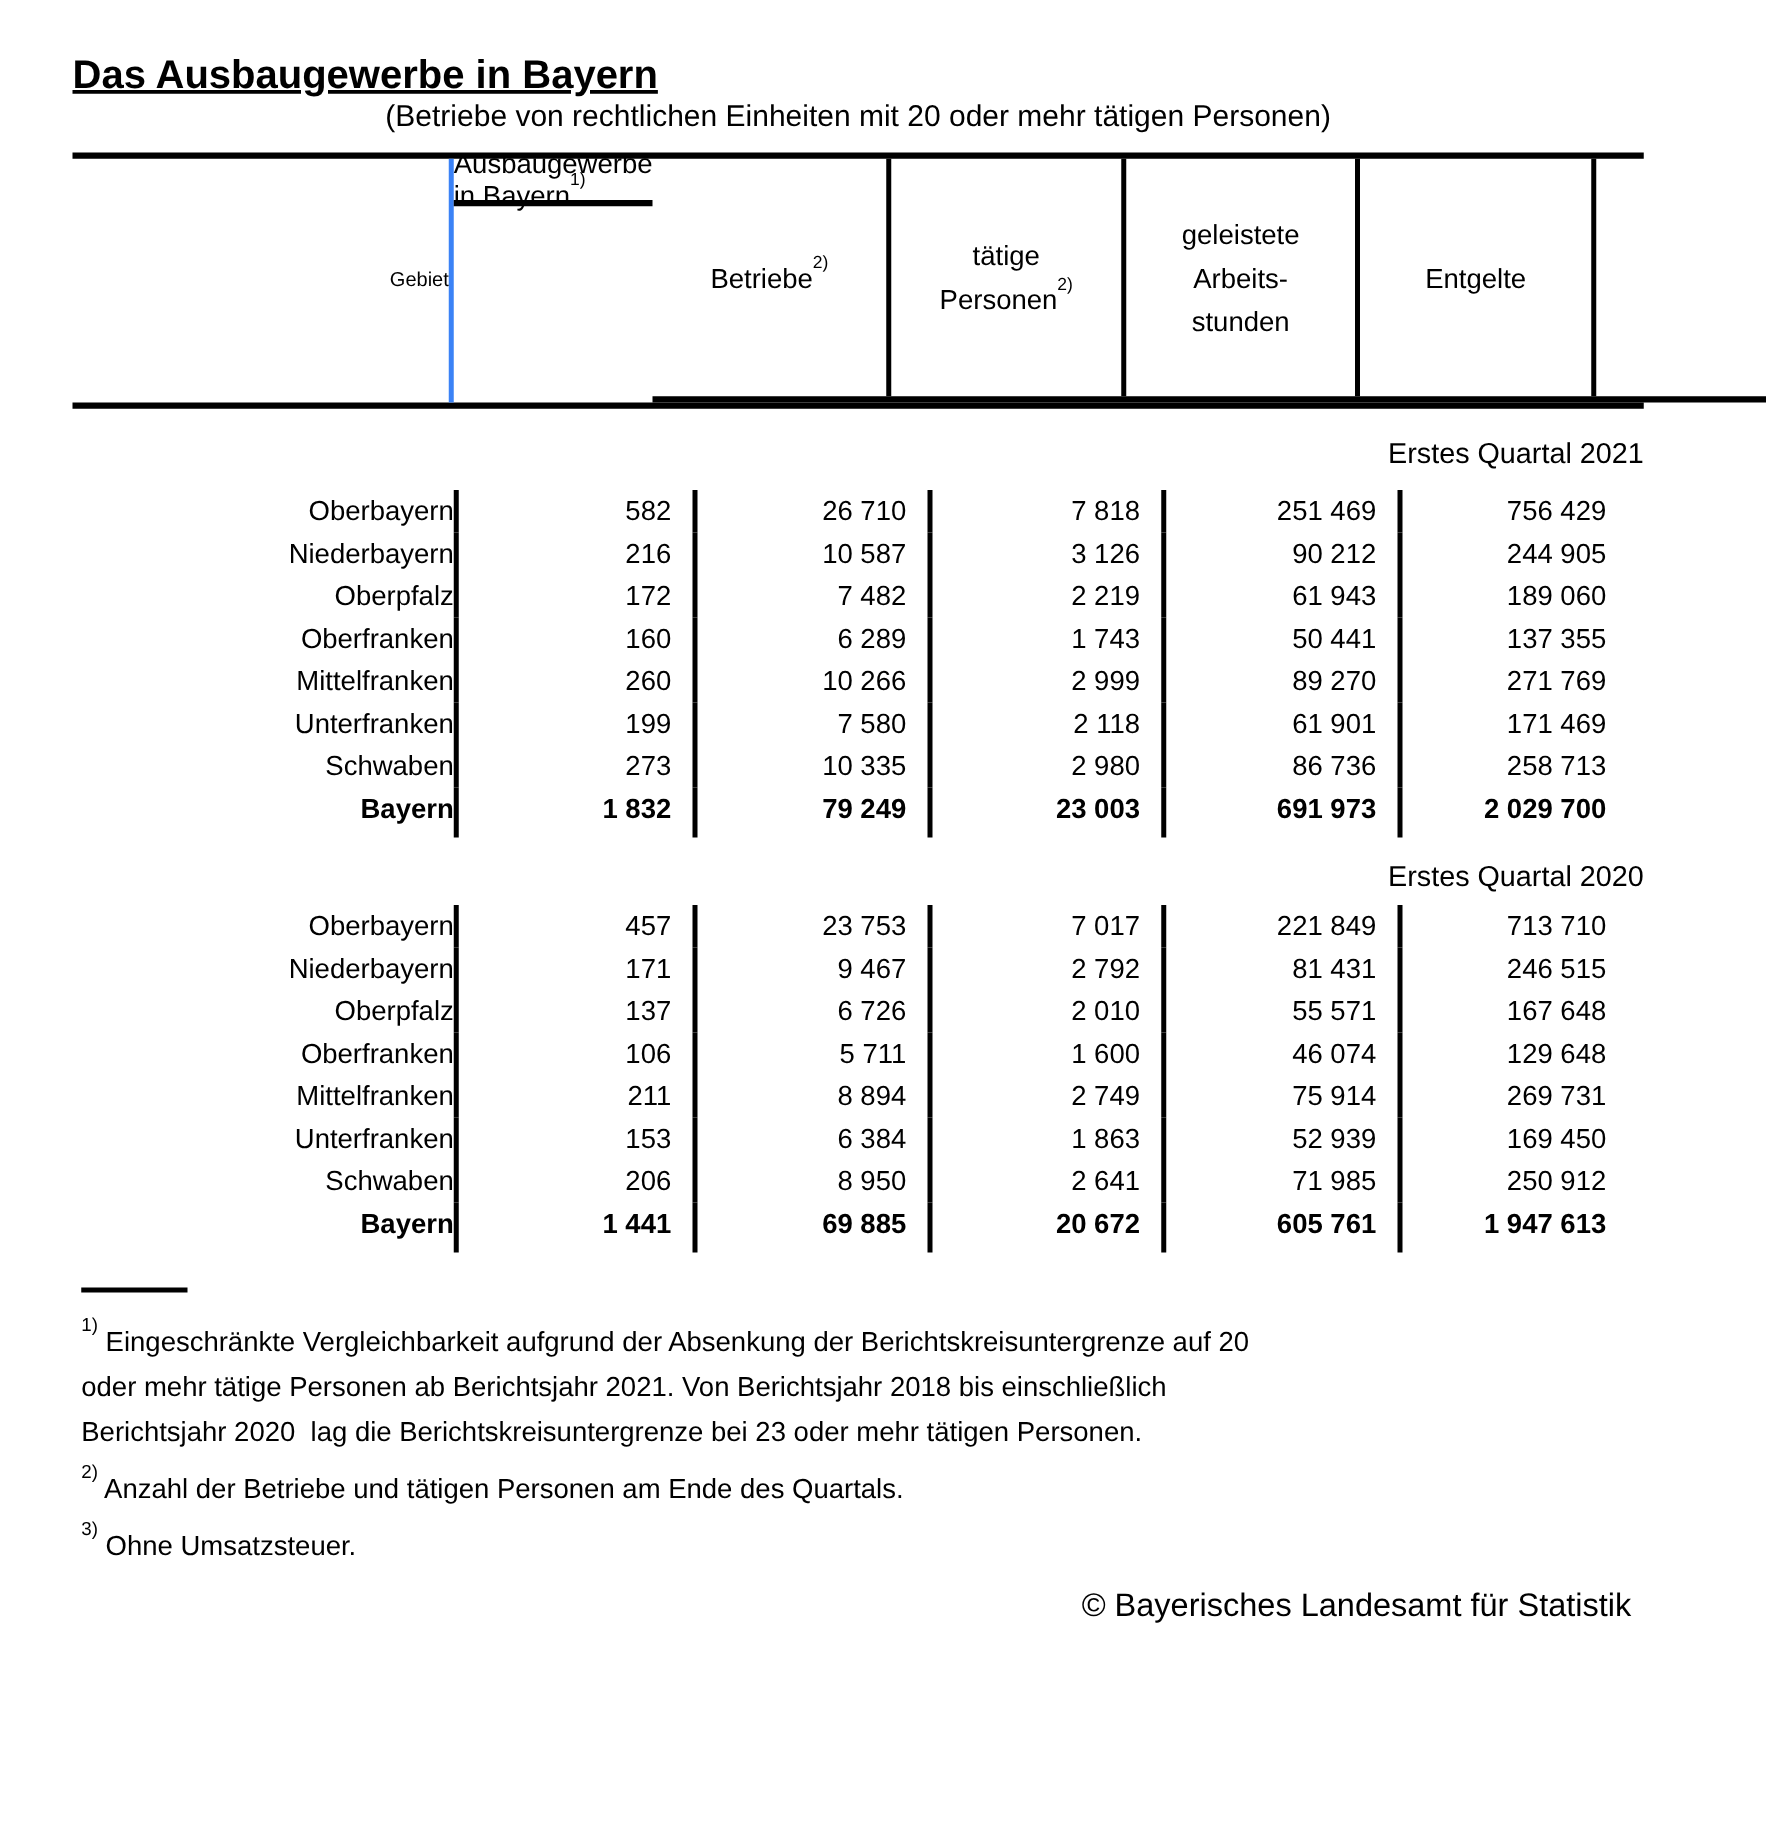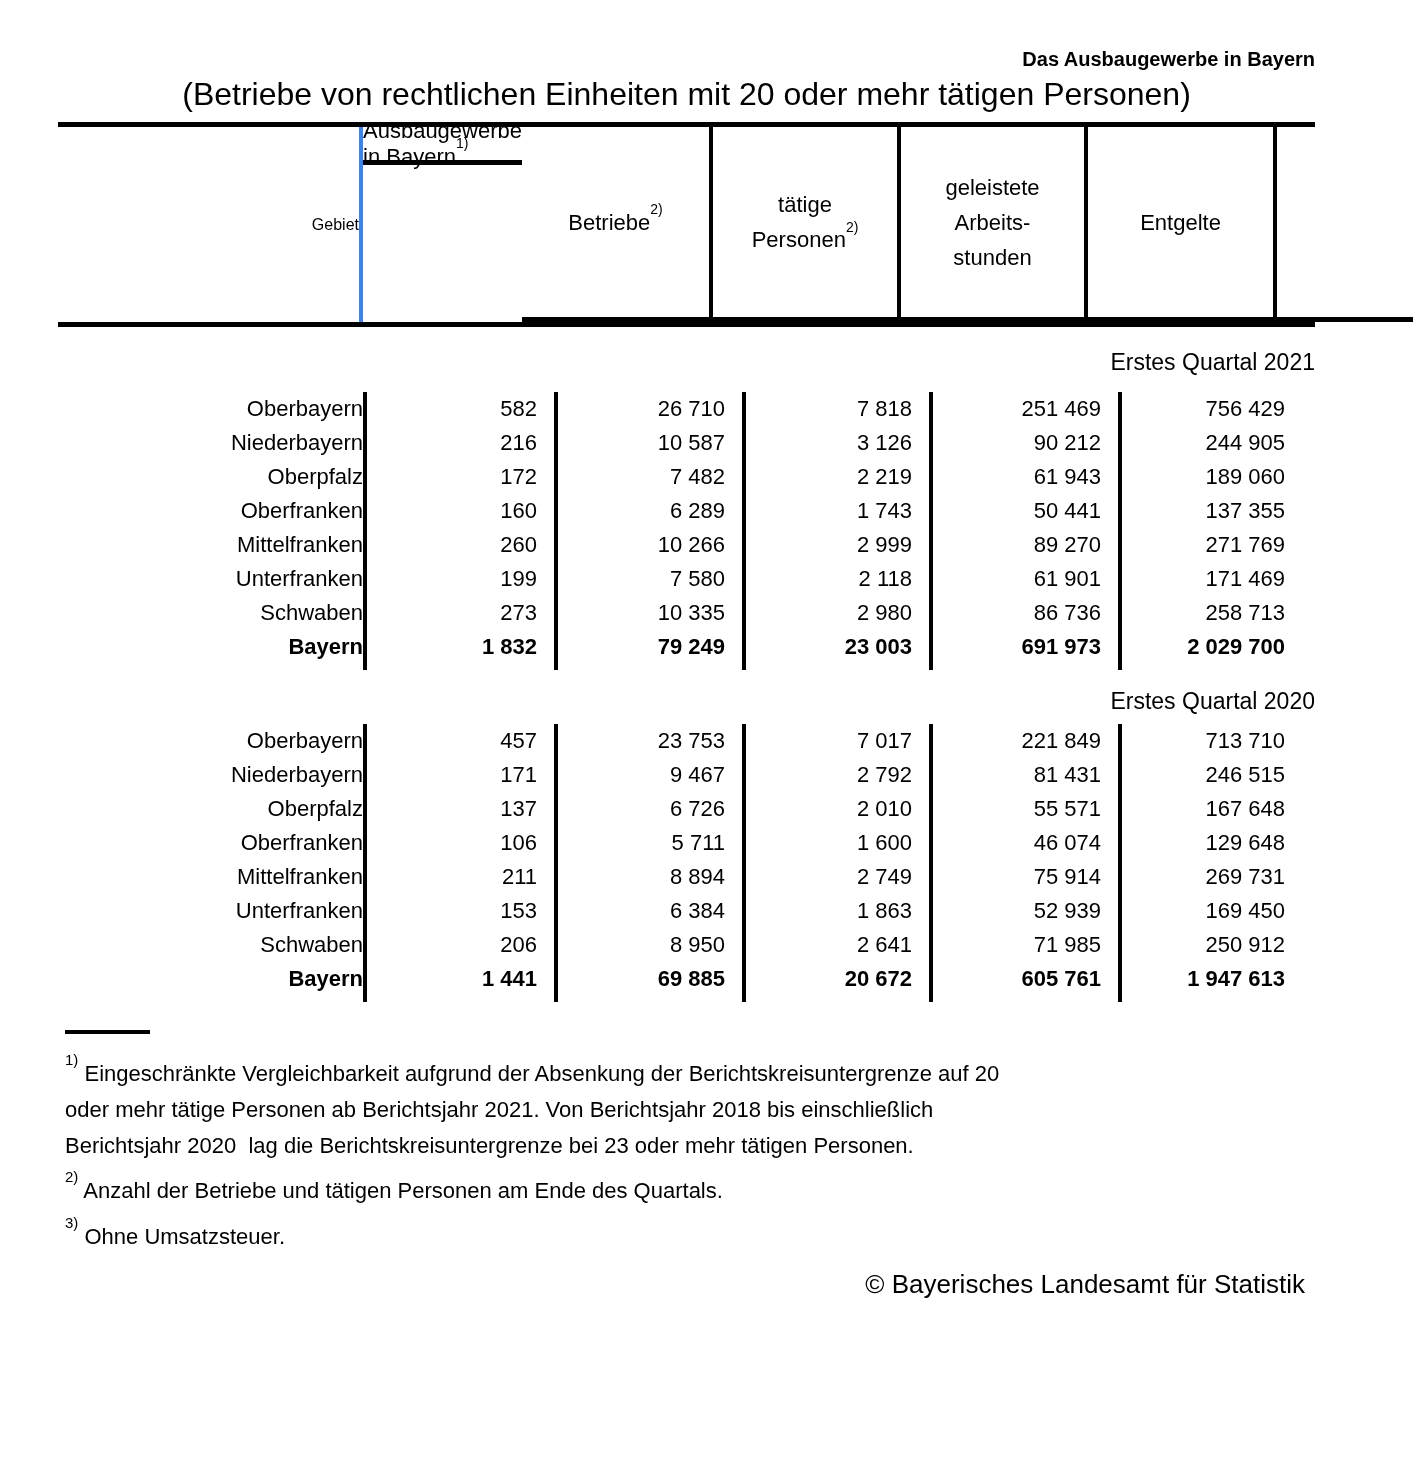--- a/index.html
+++ b/index.html
@@ -5,22 +5,22 @@
   html, body { margin: 0; padding: 0; background: #ffffff; }
   body {
     width: 1413px; height: 1471px;
     font-family: "Liberation Sans", sans-serif;
     color: #000000;
     -webkit-font-smoothing: antialiased;
   }
   .page { padding: 45px 0 0 58px; }
   .content { width: 1257px; }
 
-  .title   { font-size: 20px; line-height: 28px; font-weight: 700; text-align: right; }
-  .subtitle{ font-size: 32px; line-height: 30px; margin: 6px 0 13px 0; text-align: center; }
+  .title   { font-size: 32px; line-height: 28px; font-weight: 700; text-align: left; text-decoration: underline; }
+  .subtitle{ font-size: 24px; line-height: 30px; margin: 6px 0 13px 0; text-align: center; }
 
   
   .thead {
     border-top: 5px solid #000;
     border-bottom: 5px solid #000;
     display: flex; width: 1257px; box-sizing: border-box;
   }
   .gebiet-cell {
     width: 305px; box-sizing: border-box;
     border-right: 4px solid #3b82f6;

